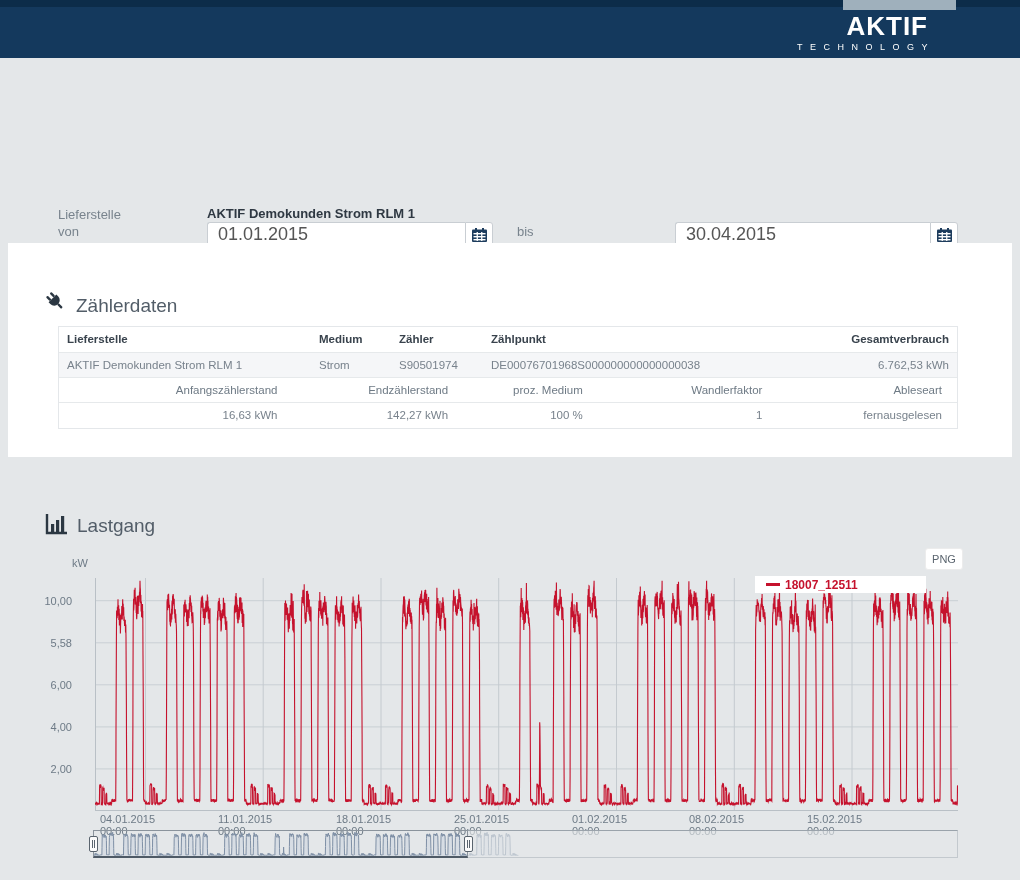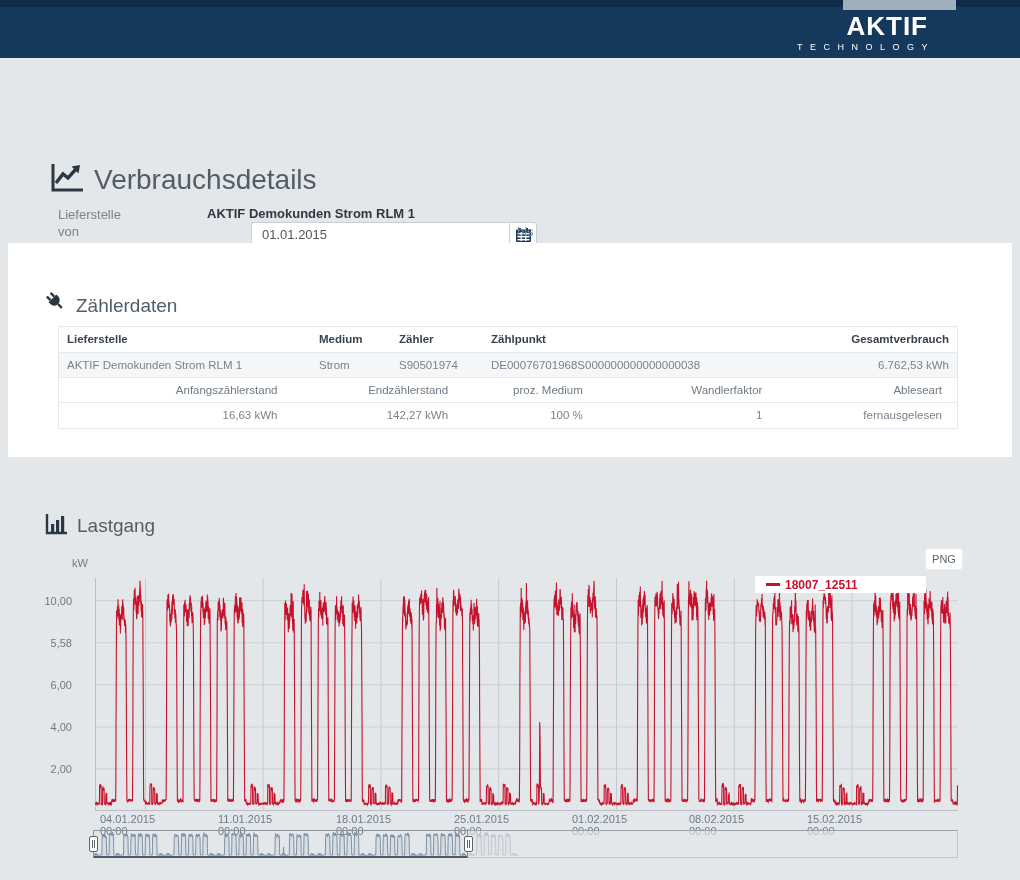--- a/index.html
+++ b/index.html
@@ -17,21 +17,21 @@
   
   .section-details { height:185px; background:#e4e7e9; position:relative; }
   .title-row { position:absolute; left:50px; top:105px; display:flex; align-items:center; }
   .title-row .t-icon { margin-right:10px; }
   h1.page-title { font-size:28px; font-weight:400; color:#525d68; }
   .form-area { position:absolute; left:0; top:143px; width:1020px; height:100px; }
   .f-label { position:absolute; font-size:13px; color:#78838d; }
   .f-value-bold { position:absolute; font-size:13px; font-weight:bold; color:#2e3842; }
   .f-value { position:absolute; font-size:13px; color:#68737d; }
   .input-group { position:absolute; display:flex; height:25px; }
-  .input-group input { height:25px; border:1px solid #c9ced3; border-right:none; border-radius:3px 0 0 3px; padding:0 10px; font-size:13px; color:#555; font-family:"Liberation Sans",sans-serif; background:#fff; outline:none;margin-left:44px; }
+  .input-group input { height:25px; border:1px solid #c9ced3; border-right:none; border-radius:3px 0 0 3px; padding:0 10px; font-size:18px; color:#555; font-family:"Liberation Sans",sans-serif; background:#fff; outline:none; }
   .cal-btn { width:28px; height:25px; background:#fff; border:1px solid #c9ced3; border-radius:0 3px 3px 0; display:flex; align-items:center; justify-content:center; cursor:pointer; }
 
   
   .section-meter { margin:0 8px; height:214px; background:#ffffff; position:relative; }
   .sec-title-row { position:absolute; display:flex; align-items:center; }
   .section-meter .sec-title-row { left:37px; top:48px;align-items:flex-end; }
   h2.sec-title { font-size:19px; font-weight:400; color:#525d68; margin-left:9px; }
   .meter-table { position:absolute; left:50px; top:83px; width:900px; border:1px solid #e4e7ea; background:#fff; }
   table.zt { width:100%; border-collapse:collapse; table-layout:fixed; font-size:11.5px; }
   table.zt td { height:25px; padding:0 8px; border-bottom:1px solid #e6e9eb; white-space:nowrap; overflow:hidden; }
@@ -69,30 +69,20 @@
 <div class="header">
   <div class="header-topstrip"></div>
   <div class="header-tab"></div>
   <div class="logo">
     <div class="logo-top">AKTIF</div>
     <div class="logo-bottom">TECHNOLOGY</div>
   </div>
 </div>
 
 <div class="section-details">
-  <div class="title-row">
-    <span class="t-icon">
-      <svg width="34" height="30" viewBox="0 0 34 30">
-        <path d="M3 1 V27 H33" stroke="#2b3742" stroke-width="3" fill="none"></path>
-        <path d="M6 20 L13 11 L18 15 L27 5" stroke="#2b3742" stroke-width="3.4" fill="none"></path>
-        <path d="M21.5 3.5 L30 2 L28.5 10.5 Z" fill="#2b3742"></path>
-      </svg>
-    </span>
-    <h1 class="page-title">Verbrauchsdetails</h1>
-  </div>
 
   <div class="form-area">
     <span class="f-label" style="left:58px; top:6px;">Lieferstelle</span>
     <span class="f-value-bold" style="left:207px; top:5px;">AKTIF Demokunden Strom RLM 1</span>
 
     <span class="f-label" style="left:58px; top:23px;">von</span>
     <div class="input-group" style="left:207px; top:21px;">
       <input type="text" style="width: 258px;" value="01.01.2015">
       <button class="cal-btn">
         <svg width="15" height="14" viewBox="0 0 15 14">
@@ -102,20 +92,35 @@
           <rect x="1.5" y="5" width="12" height="1.4" fill="#fff"></rect>
           <rect x="1.5" y="8" width="12" height="1.4" fill="#fff"></rect>
           <rect x="1.5" y="11" width="12" height="1.4" fill="#fff"></rect>
           <rect x="4.6" y="4" width="1.3" height="9" fill="#fff"></rect>
           <rect x="9.1" y="4" width="1.3" height="9" fill="#fff"></rect>
         </svg>
       </button>
     </div>
 
     <span class="f-label" style="left:517px; top:23px;">bis</span>
+    <div class="input-group" style="left:675px; top:21px;">
+      <input type="text" style="width: 255px;" value="30.04.2015">
+      <button class="cal-btn">
+        <svg width="15" height="14" viewBox="0 0 15 14">
+          <rect x="0" y="1.5" width="15" height="12.5" rx="1" fill="#1d3c5d"></rect>
+          <rect x="3" y="0" width="2" height="3.5" fill="#1d3c5d"></rect>
+          <rect x="10" y="0" width="2" height="3.5" fill="#1d3c5d"></rect>
+          <rect x="1.5" y="5" width="12" height="1.4" fill="#fff"></rect>
+          <rect x="1.5" y="8" width="12" height="1.4" fill="#fff"></rect>
+          <rect x="1.5" y="11" width="12" height="1.4" fill="#fff"></rect>
+          <rect x="4.6" y="4" width="1.3" height="9" fill="#fff"></rect>
+          <rect x="9.1" y="4" width="1.3" height="9" fill="#fff"></rect>
+        </svg>
+      </button>
+    </div>
 
     <span class="f-label" style="left:58px; top:57px;">Messgröße</span>
     <span class="f-value" style="left:207px; top:57px;">Wirkarbeit</span>
   </div>
 </div>
 
 <div class="section-meter">
   <div class="sec-title-row">
     <span>
       <svg width="22" height="22" viewBox="0 0 22 22">

